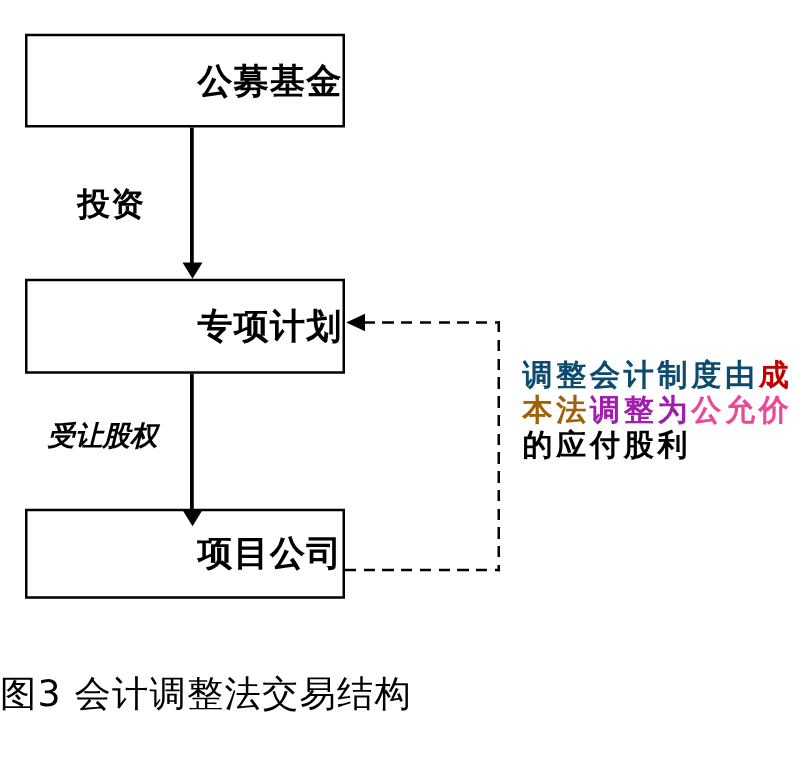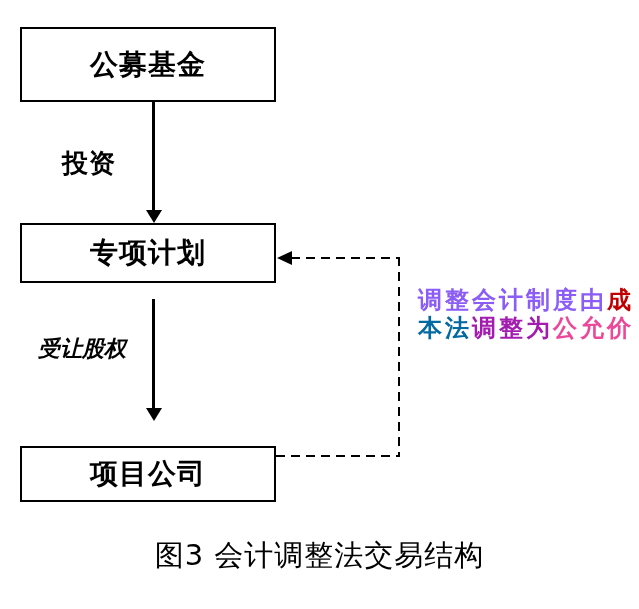--- a/index.html
+++ b/index.html
@@ -16,28 +16,28 @@
     overflow: hidden;
   }
   .node-box {
     position: absolute;
     left: 20px;
     width: 256px;
     border: 2px solid #000000;
     background: #ffffff;
     display: flex;
     align-items: center;
-    justify-content: center;
+    justify-content: flex-end;
     font-size: 28px;
     font-weight: bold;
     letter-spacing: 1px;
   }
   .box-fund    { top: 27px;  height: 75px; }
-  .box-plan    { top: 223px; height: 60px; }
-  .box-company { top: 446px; height: 56px; }
+  .box-plan    { top: 223px; height: 76px; }
+  .box-company { top: 407px; height: 72px; }
 
   .vline {
     position: absolute;
     left: 152px;
     width: 3px;
     background: #000000;
   }
   .vline-1 { top: 102px; height: 110px; }
   .vline-2 { top: 299px; height: 110px; }
 
@@ -95,21 +95,21 @@
     line-height: 28px;
     letter-spacing: 3px;
   }
   .note-line { white-space: nowrap; }
 
   .caption {
     position: absolute;
     left: 0;
     top: 536px;
     width: 639px;
-    text-align: center;
+    text-align: left;
     font-size: 29px;
     font-weight: normal;
     letter-spacing: 1px;
   }
 </style>
 </head>
 <body>
 
 <div class="canvas">
 
@@ -132,19 +132,20 @@
   <div class="vline vline-2"></div>
   <div class="arrowhead-down head-2"></div>
   <div class="edge-label label-equity">受让股权</div>
 
   <div class="arrowhead-left"></div>
   <div class="dash-h dash-top"></div>
   <div class="dash-v dash-right"></div>
   <div class="dash-h dash-bottom"></div>
 
   <div class="annotation">
-      <div class="note-line"><span style="color: #8b5cf6;">调整会计制度由</span><span style="color: rgb(192, 0, 0);">成</span></div>
-      <div class="note-line"><span style="color: #0369a1;">本法</span><span style="color: #a21caf;">调整为</span><span style="color: #ec4899;">公允价</span></div>
+      <div class="note-line"><span style="color: #0c4a6e;">调整会计制度由</span><span style="color: rgb(192, 0, 0);">成</span></div>
+      <div class="note-line"><span style="color: #a16207;">本法</span><span style="color: #a21caf;">调整为</span><span style="color: #ec4899;">公允价</span></div>
+      <div class="note-line"><span style="color: rgb(0, 0, 0);">的应付股利</span></div>
     </div>
 
   <div class="caption">图3 会计调整法交易结构</div>
 
 </div>
 
 </body></html>

